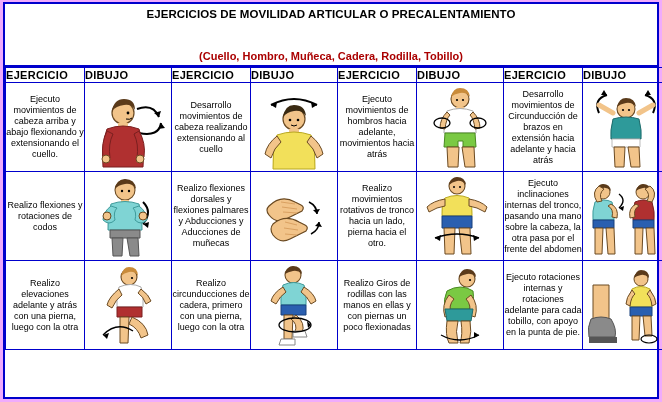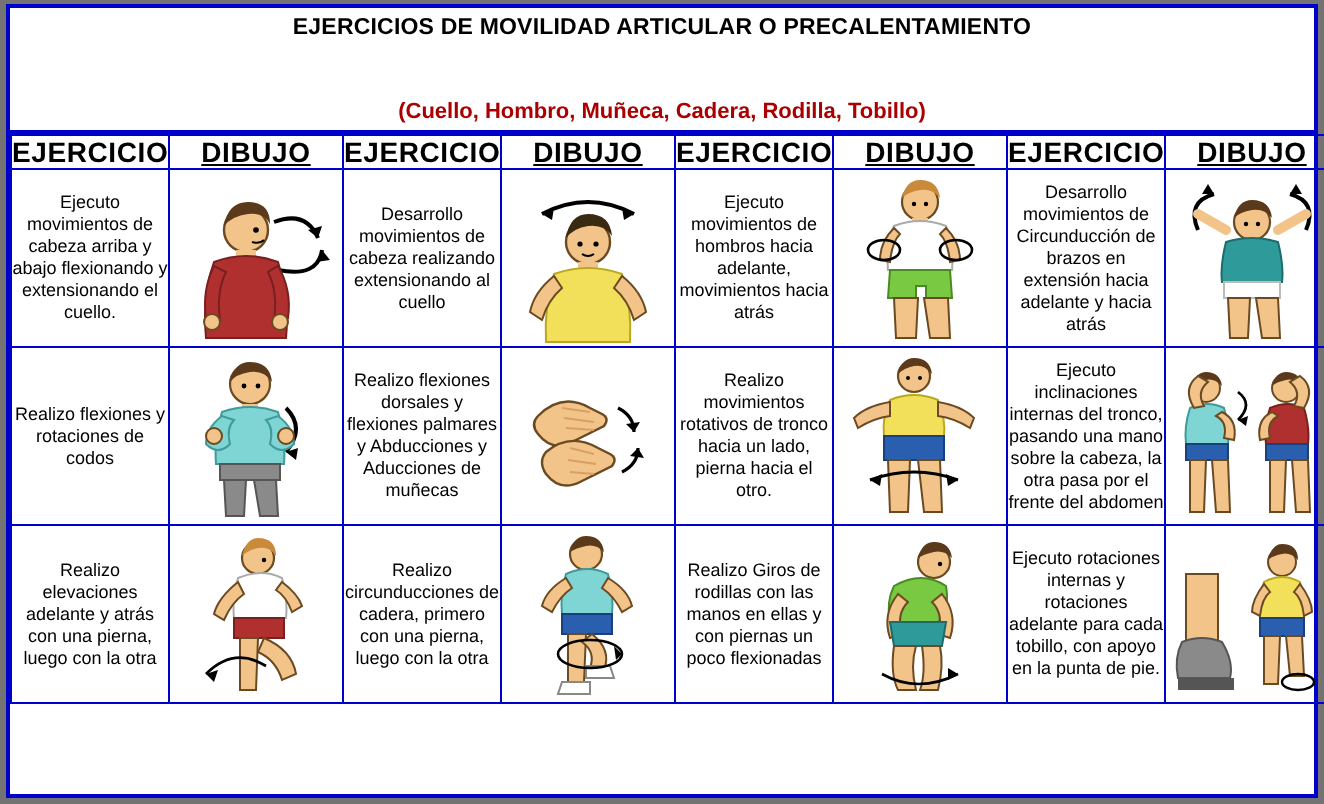--- a/index.html
+++ b/index.html
@@ -8,21 +8,21 @@
     background: #ffffff;
   }
   body {
     font-family: "Liberation Sans", sans-serif;
   }
   .page {
     width: 662px;
     height: 402px;
     box-sizing: border-box;
     position: relative;
-    background: #737373;
+    background: #f0abfc;
     overflow: hidden;
   }
   .frame {
     position: absolute;
     left: 3px;
     top: 2px;
     width: 656px;
     height: 397px;
     border: 2px solid #0000cc;
     box-sizing: border-box;
@@ -51,23 +51,23 @@
     border-collapse: collapse;
     width: 100%;
     table-layout: fixed;
   }
   table.grid th, table.grid td {
     border: 1px solid #0000cc;
     vertical-align: middle;
     padding: 0;
   }
   table.grid th {
-    font-size: 14px;
+    font-size: 11px;
     font-weight: bold;
-    text-align: center;
+    text-align: left;
     height: 14px;
     letter-spacing: 0.3px;
     color: #000000;
   }
   td.text-cell {
     font-size: 9px;
     line-height: 11px;
     text-align: center;
     color: #000000;
     padding: 2px 3px;
@@ -81,21 +81,21 @@
     width: 100%;
     height: 100%;
     min-height: 86px;
     display: block;
   }
   svg {
     display: block;
     margin: 0 auto;
   }
   .col-t { width: 78px; }
-  .col-i { width: 86px; text-decoration: underline; }
+  .col-i { width: 86px; }
 </style>
 </head>
 <body>
 
 <div class="page">
   <div class="frame">
 
     <div class="title-block">
       <div class="title-main">EJERCICIOS DE MOVILIDAD ARTICULAR O PRECALENTAMIENTO</div>
       <div class="title-sub">(Cuello, Hombro, Muñeca, Cadera, Rodilla, Tobillo)</div>

